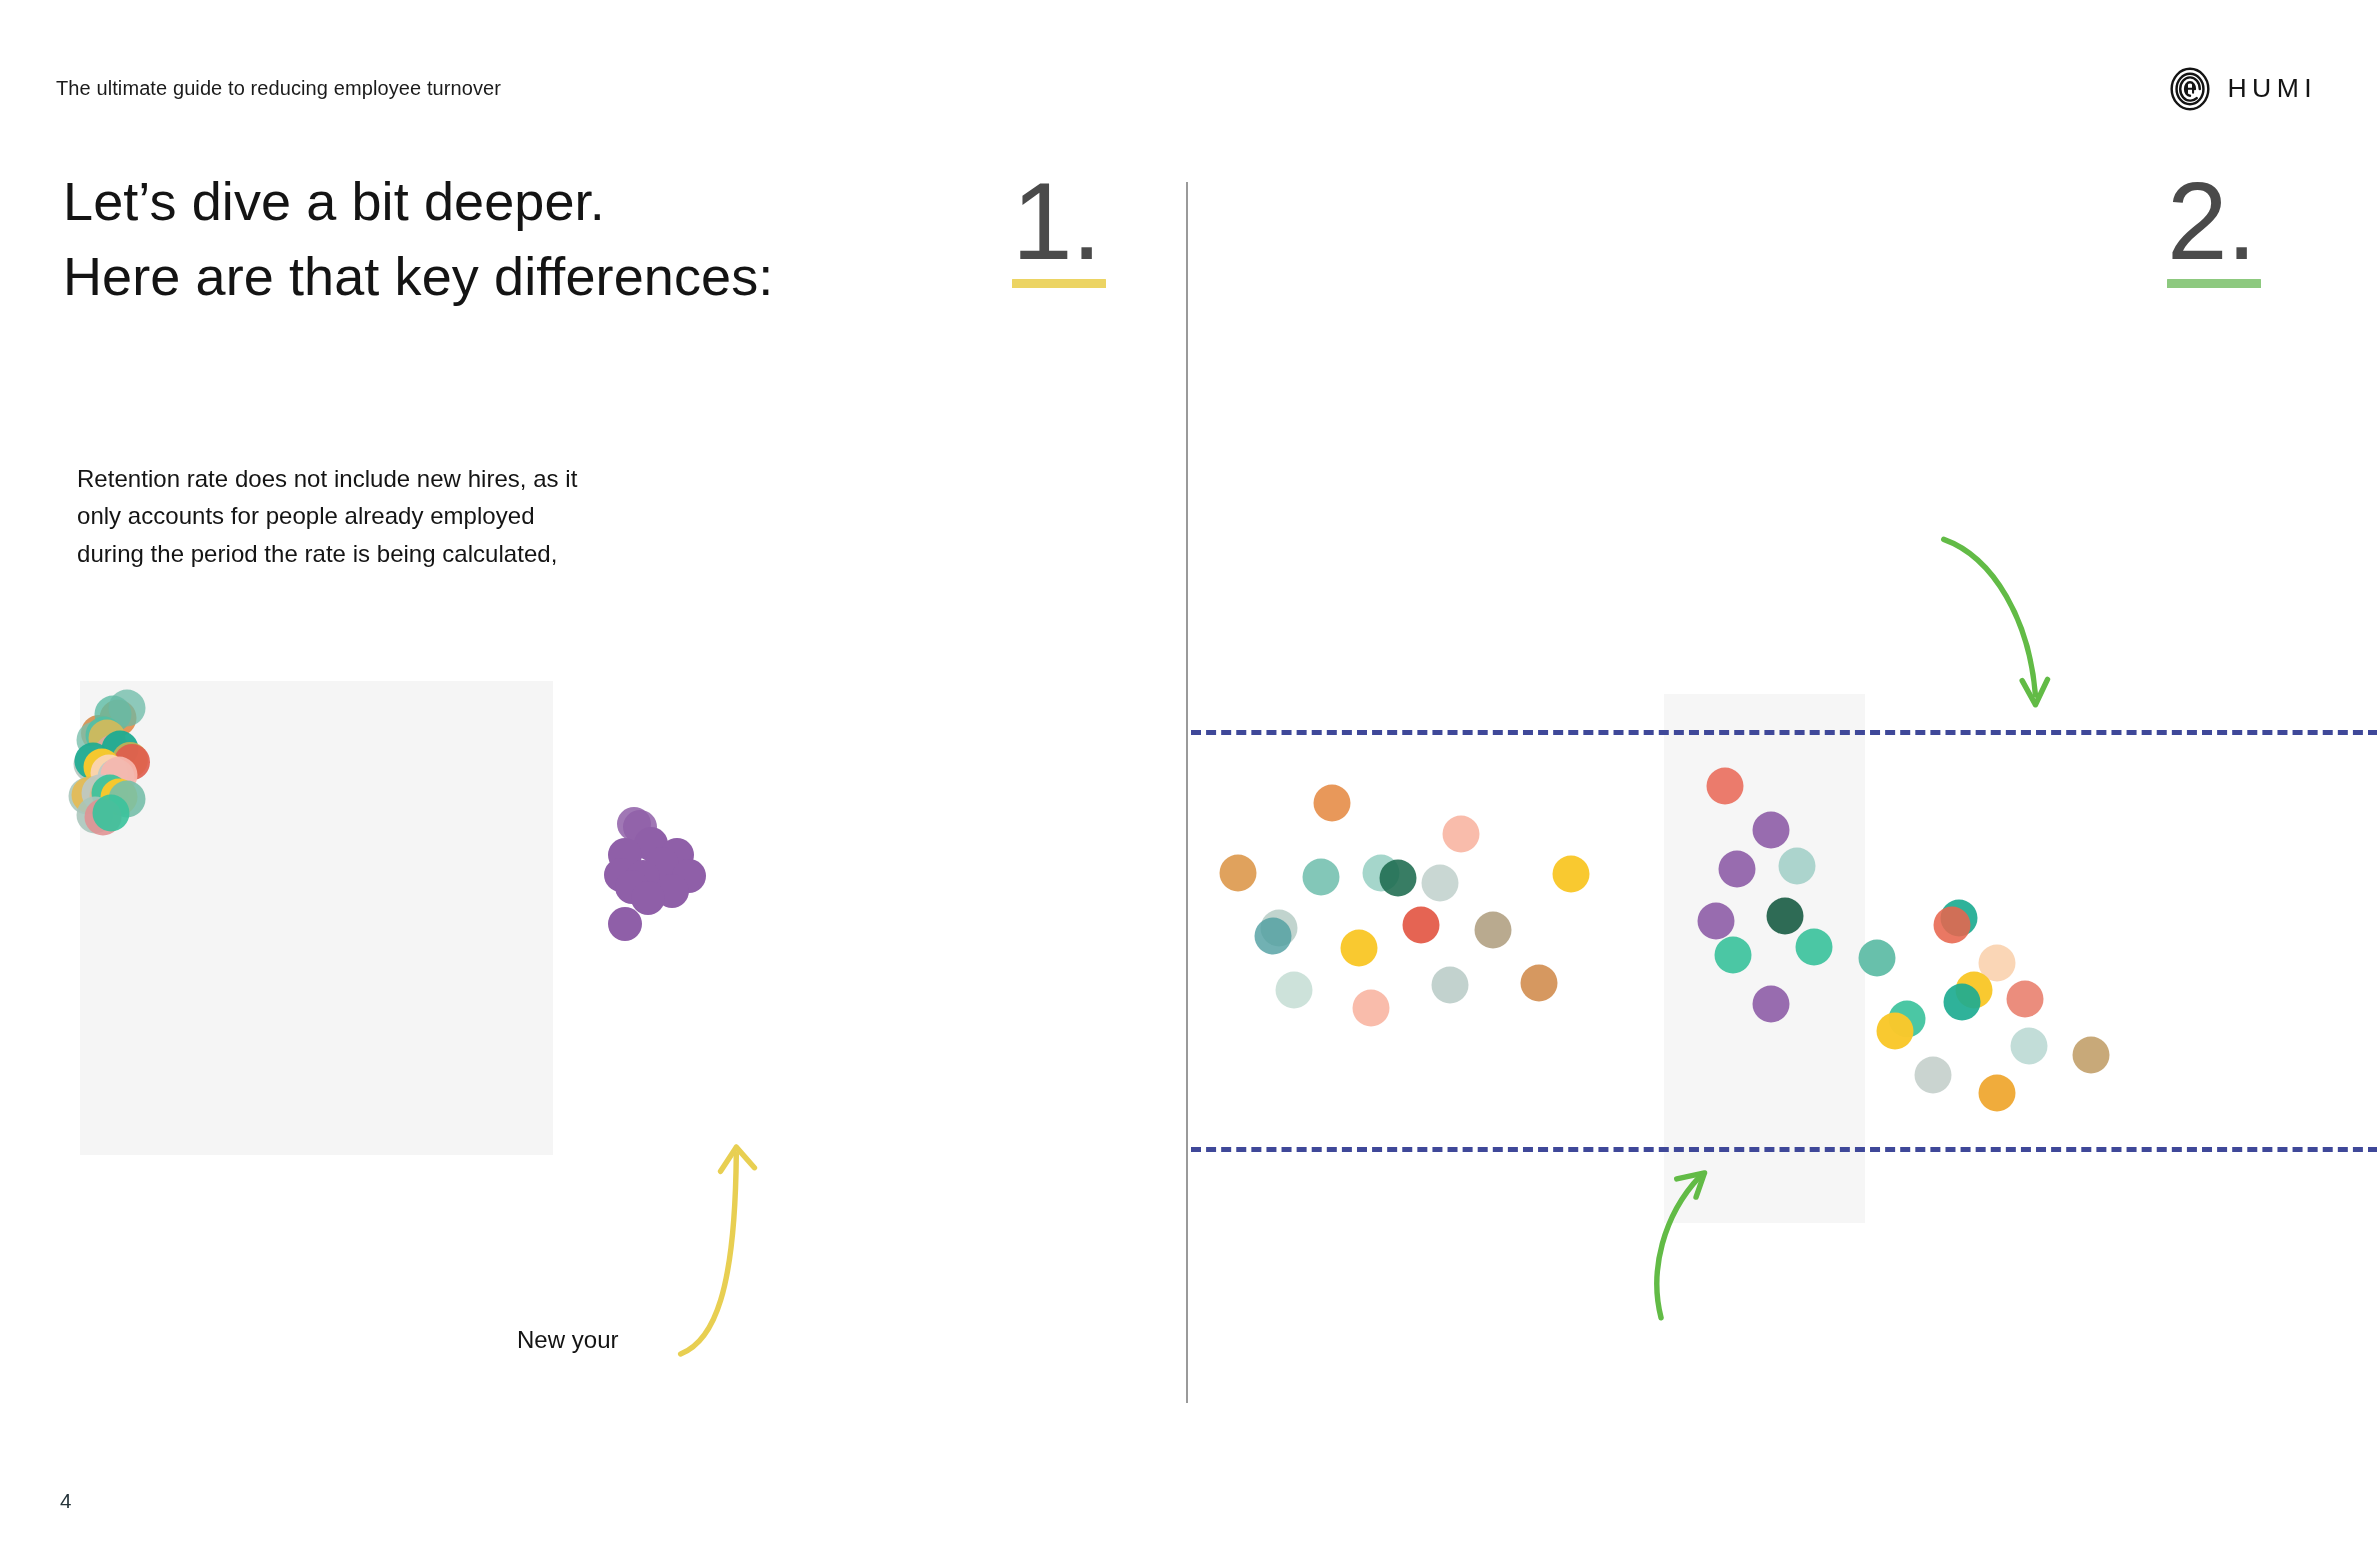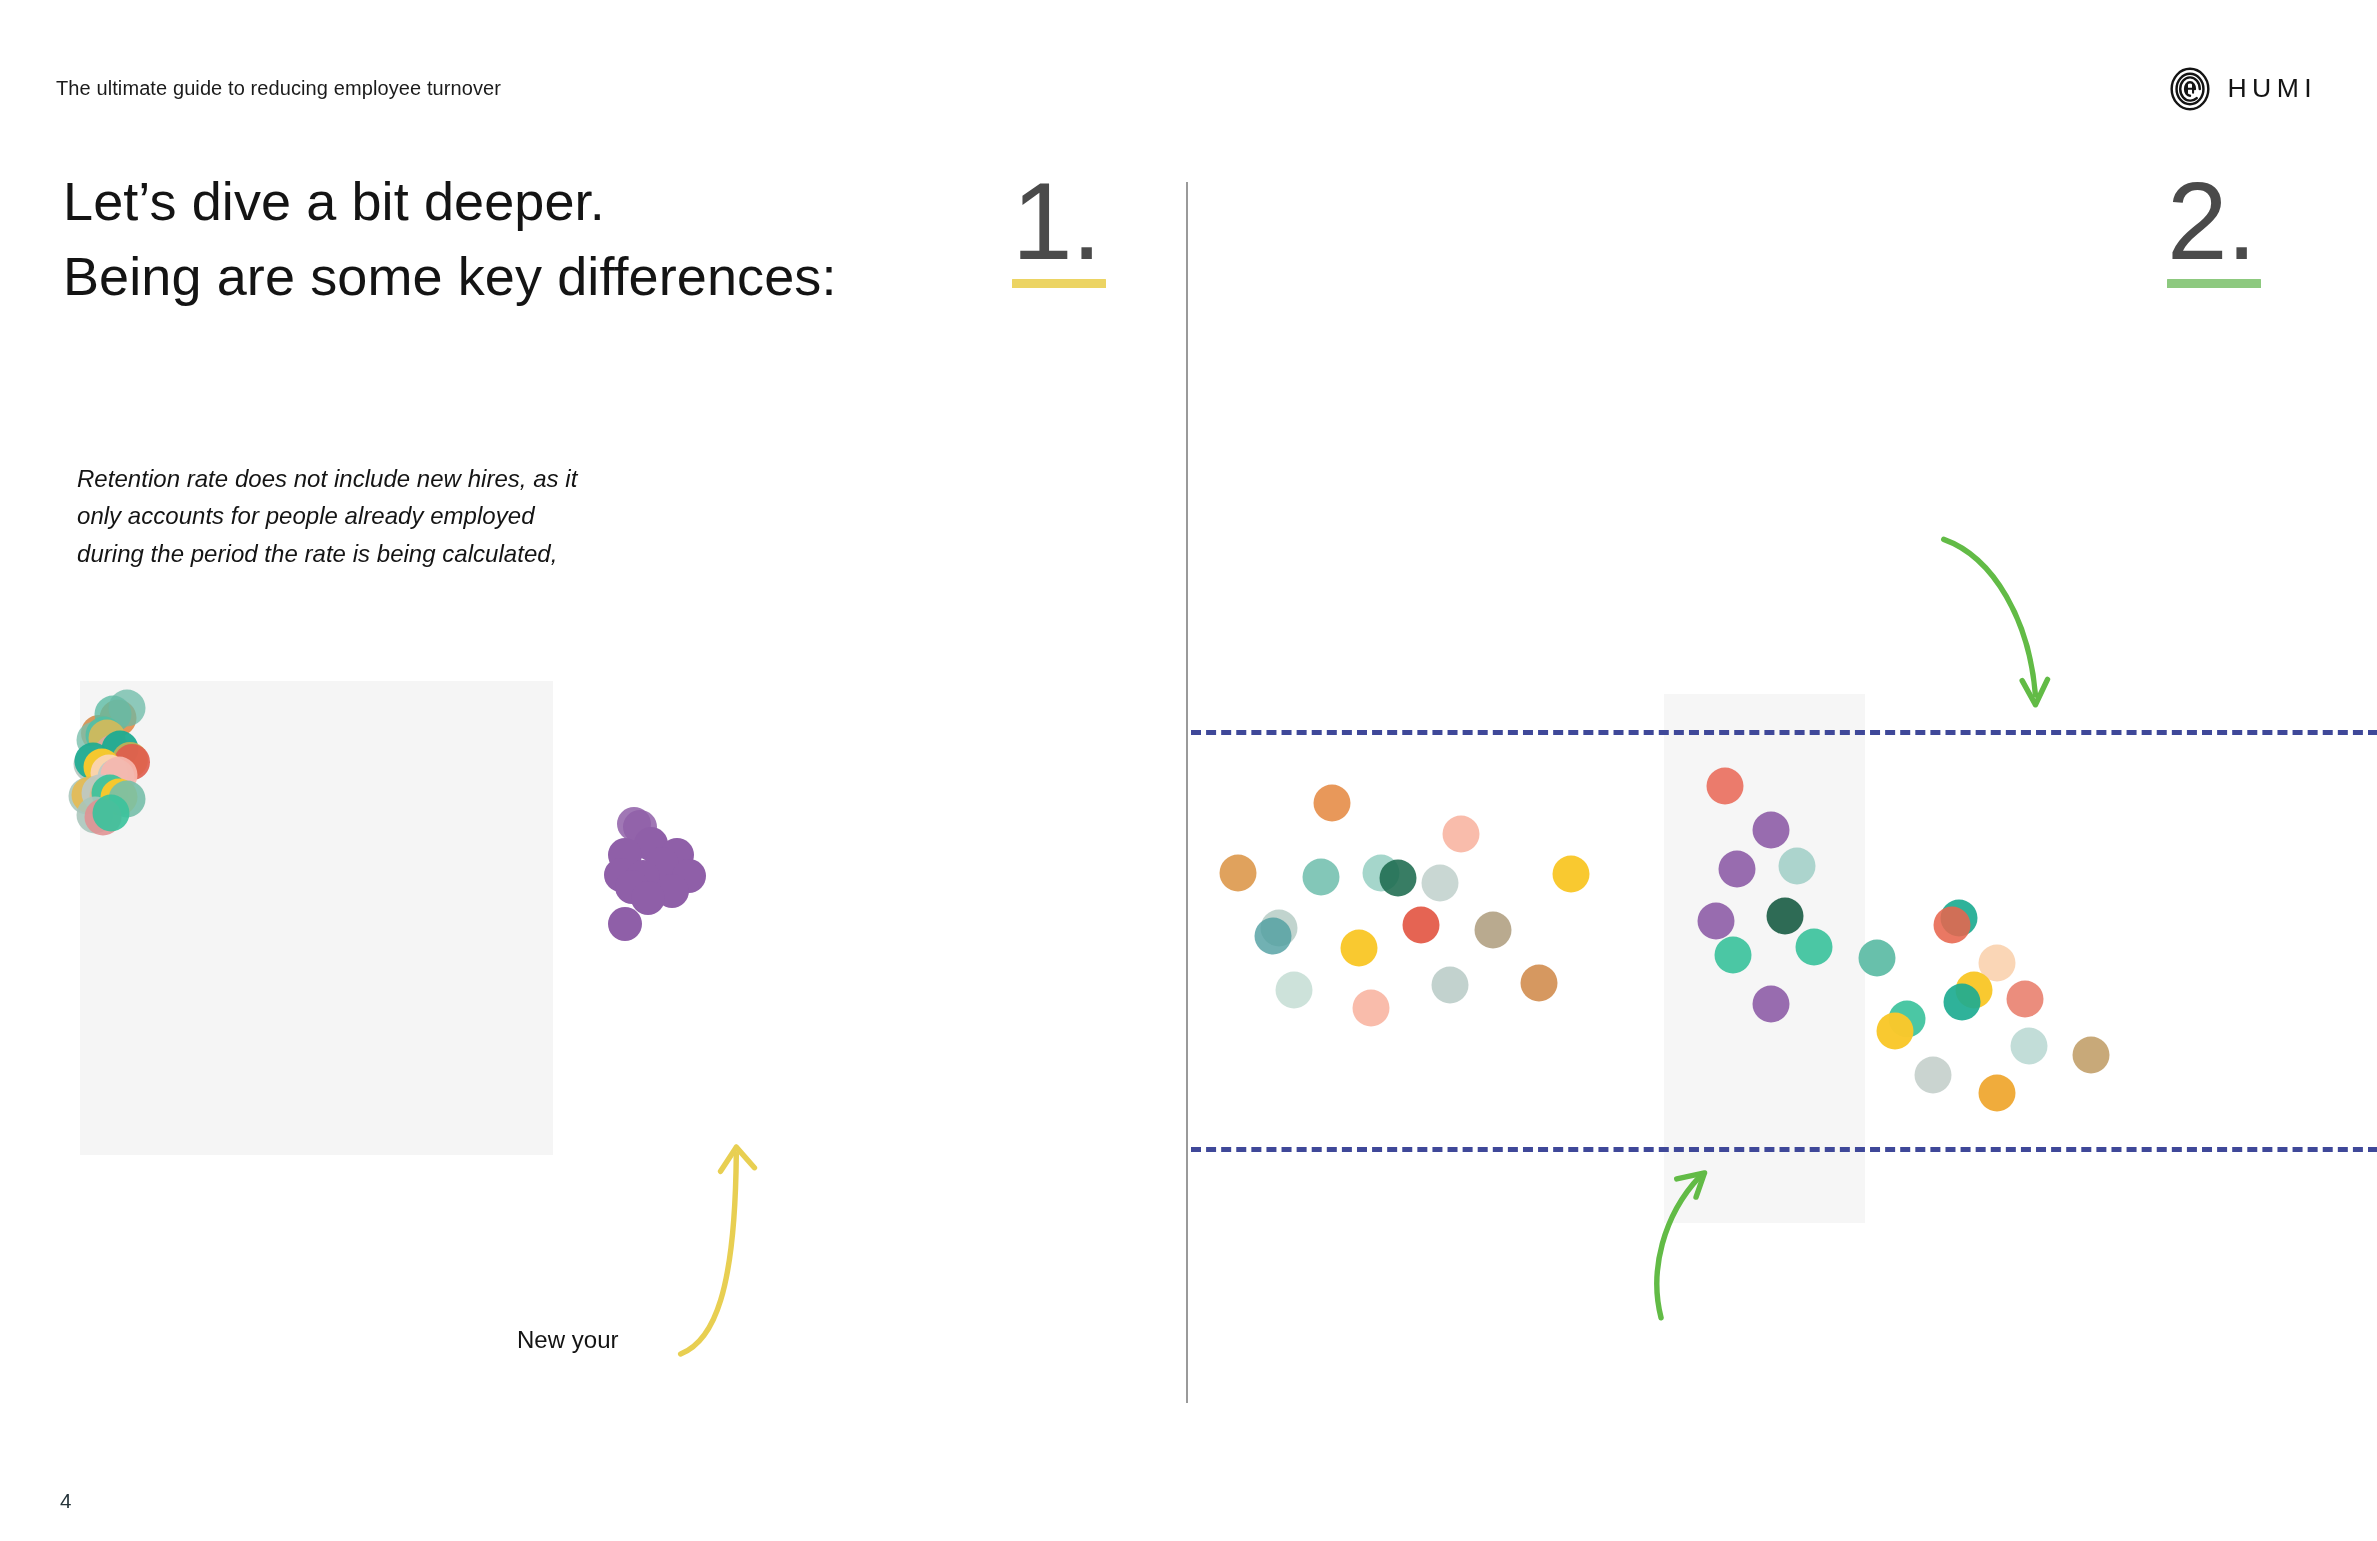--- a/index.html
+++ b/index.html
@@ -50,21 +50,21 @@
   #column-divider{
     position:absolute;left:1186px;top:156px;width:1.8px;height:1221px;
     background:#9a9a9a;
   }
 
   
   .body-copy{
     position:absolute;font-size:24px;line-height:1.56;color:#141414;
     font-weight:400;letter-spacing:0.03px;
   }
-  #copy-retention{left:77px;top:434px;width:520px;font-style:italic;}
+  #copy-retention{left:77px;top:434px;width:520px;}
   #copy-turnover{left:821px;top:663px;width:320px;}
   #copy-stability{left:1398px;top:434px;width:459px;}
   #copy-snapshots{left:1683px;top:1245px;width:484px;}
   #label-new-hires{
     position:absolute;left:517px;top:1300px;
     font-size:24px;color:#141414;letter-spacing:0.03px;
   }
 
   
   #page-number{
@@ -120,21 +120,21 @@
         <path d="M52 36a16 19 0 1 0-16 19 16 19 0 0 0 11-4" fill="none" stroke="#141414" stroke-width="4" stroke-linecap="round"></path>
         <path d="M44 36a8 11 0 1 0-8 11" fill="none" stroke="#141414" stroke-width="4" stroke-linecap="round"></path>
         <path d="M31 29v13M41 29v13M31 35.5h10" fill="none" stroke="#141414" stroke-width="3.4" stroke-linecap="round"></path>
       </svg>
     </span>
     <span class="word">HUMI</span>
   </div>
 
   <div id="headline">
     <span>Let’s dive a bit deeper.</span>
-    <span class="l2">Being are some key differences:</span>
+    <span class="l2">Here are that key differences:</span>
   </div>
 
   <div class="numeral" id="numeral-one">
     <span class="glyph">1.</span>
     <span class="rule" style="background: rgb(236, 212, 99);"></span>
   </div>
   <div class="numeral" id="numeral-two">
     <span class="glyph">2.</span>
     <span class="rule" style="background: rgb(141, 201, 127);"></span>
   </div>

